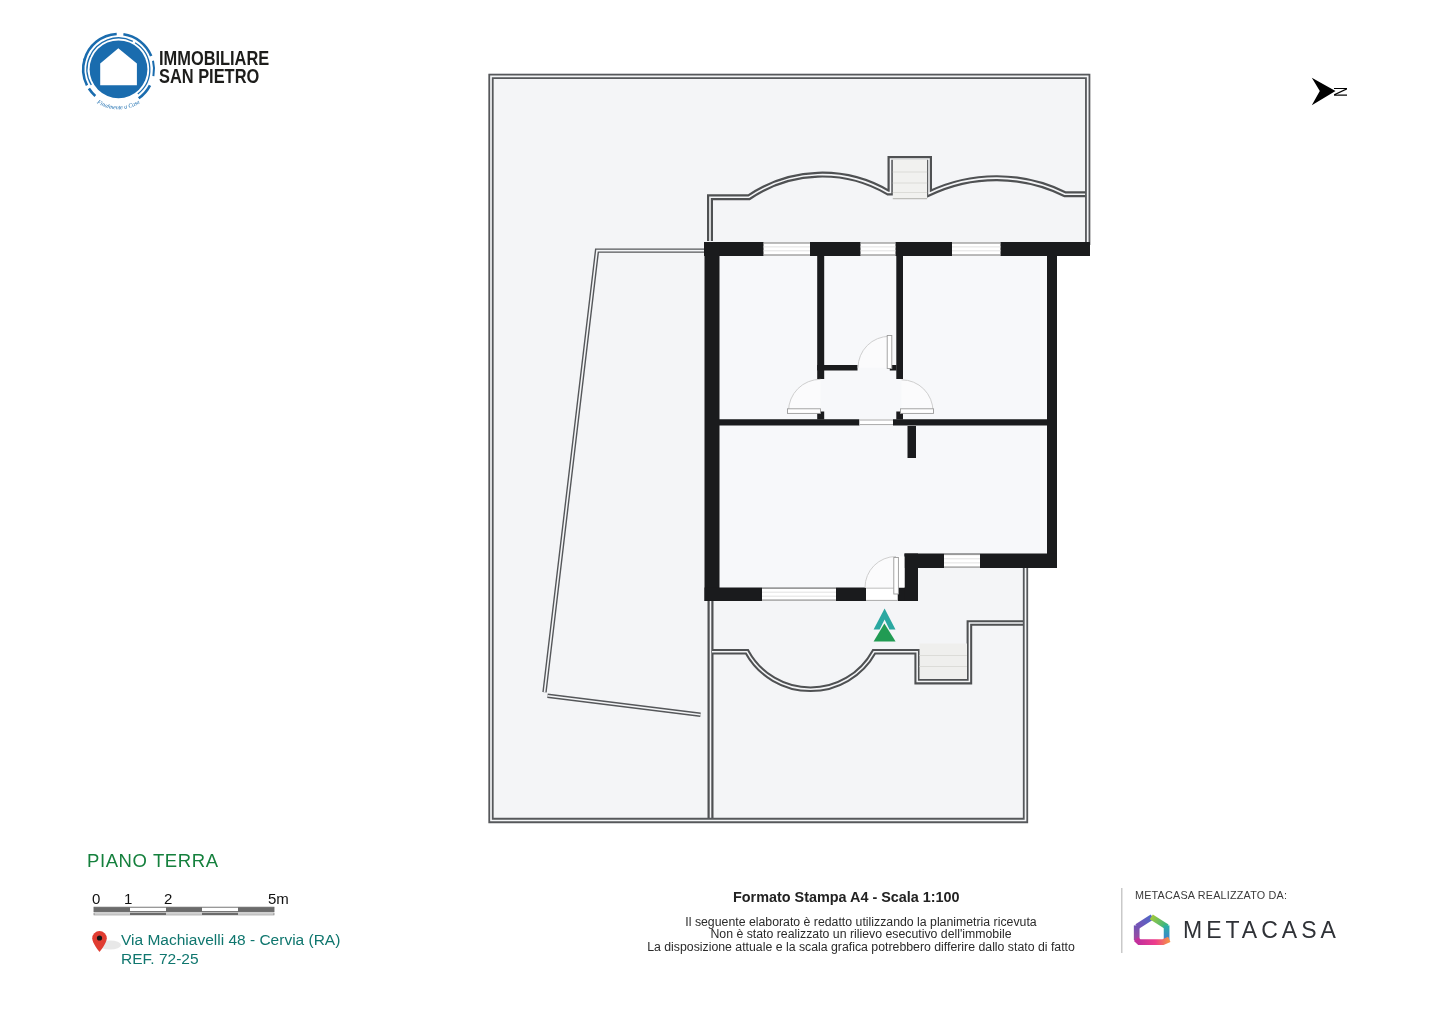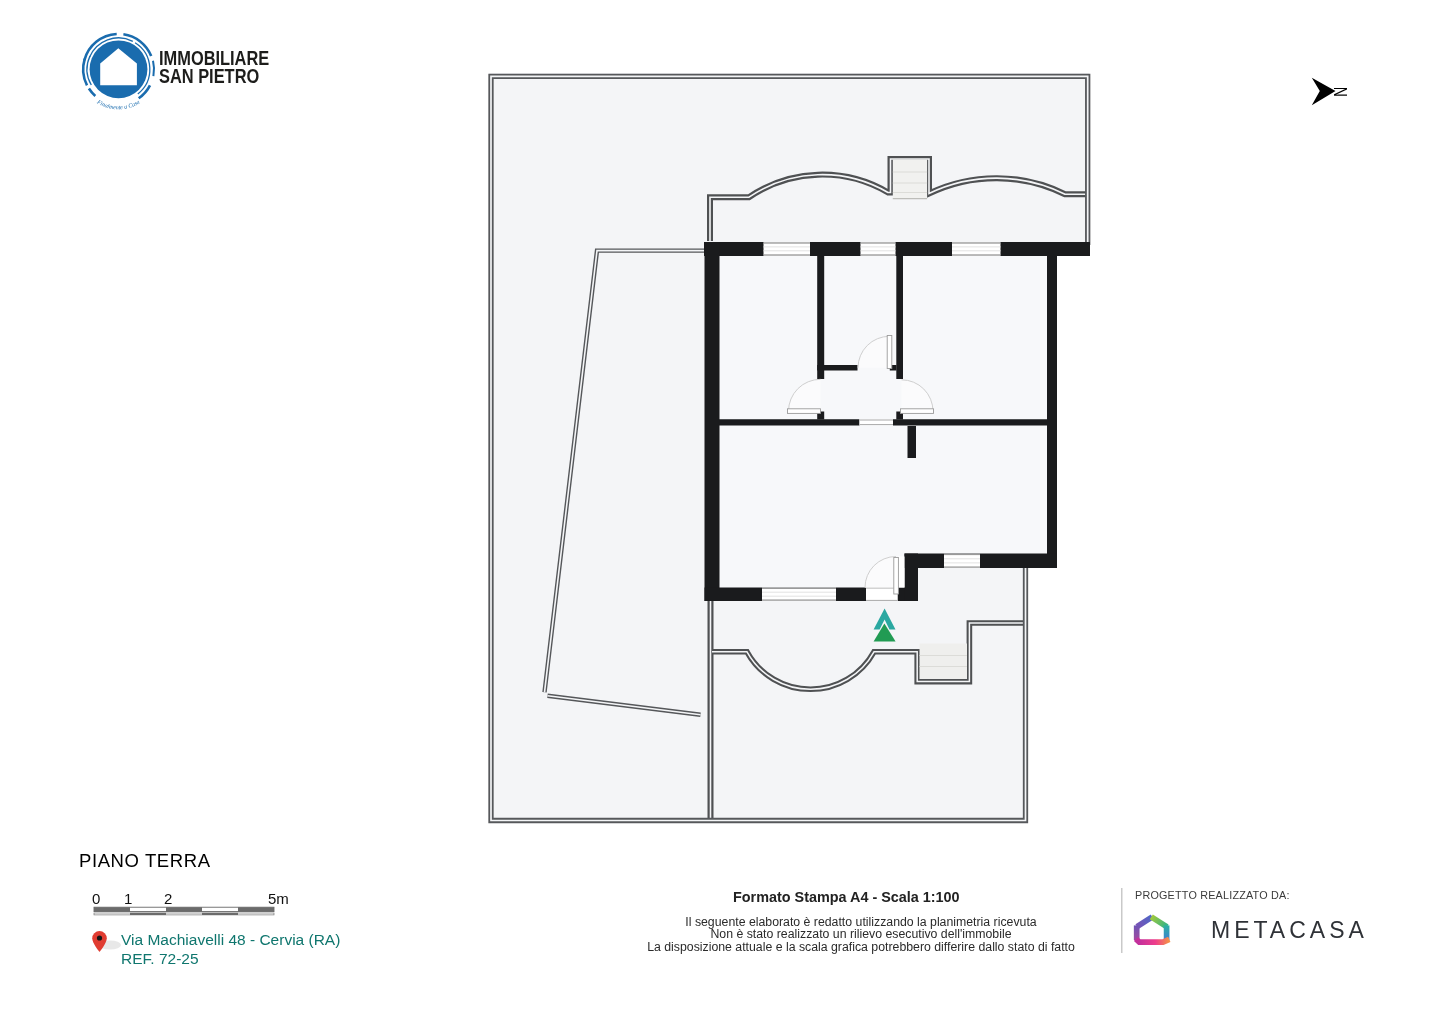--- a/index.html
+++ b/index.html
@@ -214,28 +214,28 @@
     <path d="M1166.6,925.4 L1166.6,940.4" stroke="url(#mg3)" stroke-width="5.7"></path>
     <path d="M1136.7,925.4 L1136.7,940.2" stroke="url(#mg1)" stroke-width="5.7"></path>
     <path d="M1135.9,939 L1139.3,942.2 L1163,942.2 L1169.3,939.4" stroke="url(#mg4)" stroke-width="5.7"></path>
   </g>
 
   <rect x="1121" y="888" width="1.5" height="65" fill="#c9c9c9"></rect>
 </svg>
 
 <div class="abs" style="left:159px;top:48.5px;font-size:20px;font-weight:bold;color:#1d1d1b;line-height:18px;transform:scaleX(0.82) translateZ(0);transform-origin:0 0;white-space:nowrap;">IMMOBILIARE<br>SAN PIETRO</div>
 
-<div class="abs" style="left:79px;top:850px;font-size:18.5px;color:#000000;letter-spacing:0.6px;">PIANO TERRA</div>
+<div class="abs" style="left:87px;top:850px;font-size:18.5px;color:#15803d;letter-spacing:0.6px;">PIANO TERRA</div>
 
 <div class="abs" style="left:92px;top:890px;font-size:15px;color:#111;">0</div>
 <div class="abs" style="left:124px;top:890px;font-size:15px;color:#111;">1</div>
 <div class="abs" style="left:164px;top:890px;font-size:15px;color:#111;">2</div>
 <div class="abs" style="left:268px;top:890px;font-size:15px;color:#111;text-align:center;">5m</div>
 
 <div class="abs" style="left:121px;top:930px;font-size:15.5px;color:#0f766e;line-height:19px;">Via Machiavelli 48 - Cervia (RA)<br>REF. 72-25</div>
 
 <div class="abs" style="left:733px;top:889px;width:400px;font-size:14.4px;font-weight:bold;color:#222;">Formato Stampa A4 - Scala 1:100</div>
 
 <div class="abs" style="left:611px;top:915.5px;width:500px;text-align:center;font-size:12.3px;color:#2b2b2b;line-height:12.8px;">Il seguente elaborato è redatto utilizzando la planimetria ricevuta<br>Non è stato realizzato un rilievo esecutivo dell'immobile<br>La disposizione attuale e la scala grafica potrebbero differire dallo stato di fatto</div>
 
-<div class="abs" style="left:1135px;top:889px;font-size:10.8px;color:#3a3a3a;letter-spacing:0.2px;">PROGETTO REALIZZATO DA:</div>
-
-<div class="abs" style="left:1183px;top:917px;font-size:23px;color:#2f3237;letter-spacing:4px;margin-left:28px;">METACASA</div>
+<div class="abs" style="left:1135px;top:889px;font-size:10.8px;color:#3a3a3a;letter-spacing:0.2px;">METACASA REALIZZATO DA:</div>
+
+<div class="abs" style="left:1183px;top:917px;font-size:23px;color:#2f3237;letter-spacing:4px;">METACASA</div>
 
 </body></html>

